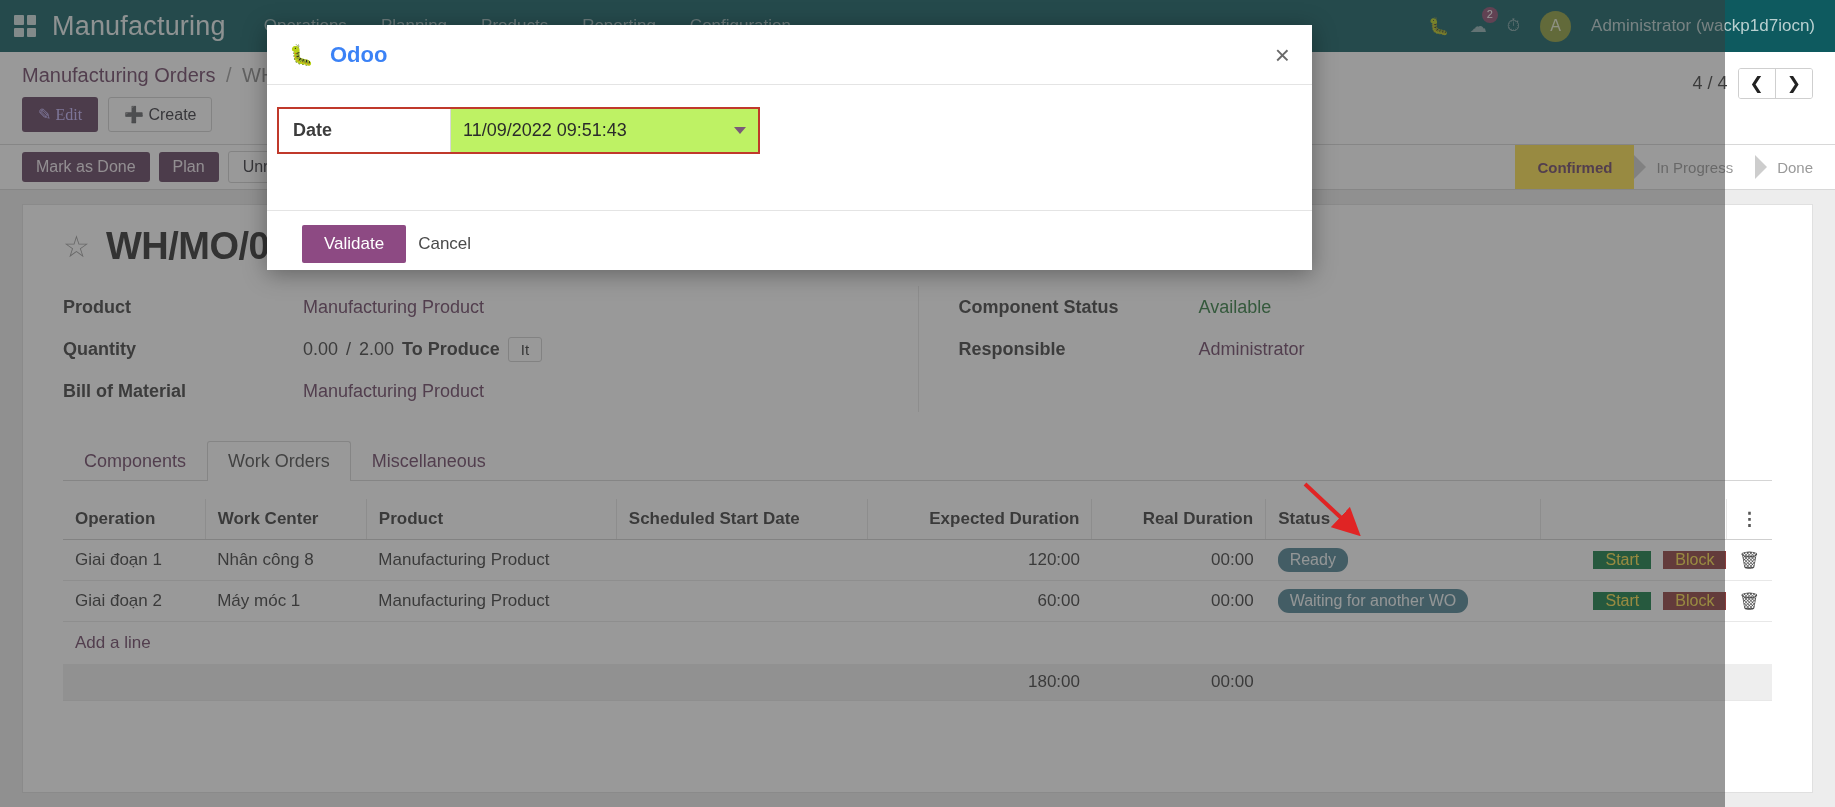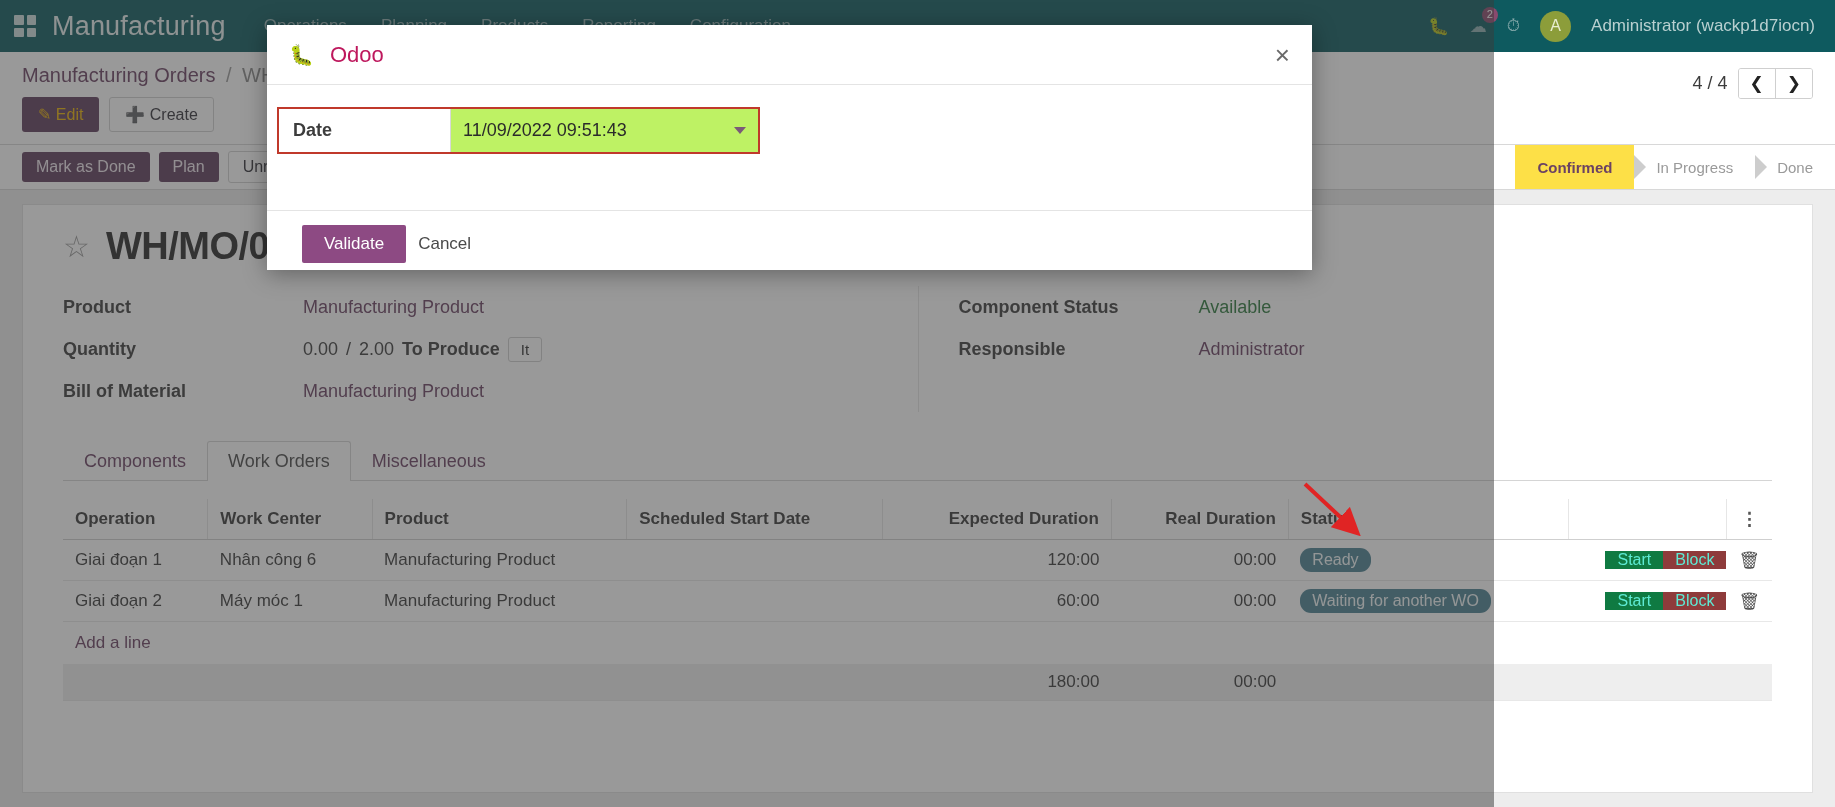--- a/index.html
+++ b/index.html
@@ -1,21 +1,21 @@
 <!DOCTYPE html>
 <html><head>
 <meta charset="utf-8">
 <style>
   * { box-sizing: border-box; margin: 0; padding: 0; }
   html, body {
     width: 1835px; height: 807px;
     font-family: "Liberation Sans", sans-serif;
     overflow: hidden; background: #ffffff;
   }
-  #app { position: relative; width: 1494px; height: 807px; }
+  #app { position: relative; width: 1725px; height: 807px; }
 
   
   .navbar {
     position: absolute; top: 0; left: 0;
     width: 1835px; height: 52px;
     background: #0e5a5f;
     display: flex; align-items: center;
     padding: 0 14px;
   }
   .grid-icon { display: grid; grid-template-columns: 1fr 1fr; gap: 3px; width: 22px; height: 22px; margin-right: 16px; }
@@ -49,21 +49,21 @@
   .breadcrumb { font-size: 20px; color: #6b4263; }
   .breadcrumb .sep { color: #9b9b9b; margin: 0 5px; }
   .breadcrumb .cur { color: #8a8a8a; }
   .btn-row { display: flex; align-items: center; gap: 0; margin-top: 10px; }
   .btn {
     font-size: 16px; padding: 7px 15px;
     border: 1px solid transparent; cursor: pointer;
     background: transparent; font-family: inherit;
     white-space: nowrap;
   }
-  .btn-primary { background: #5f3d5c; color: #eab308; border-radius: 3px; }
+  .btn-primary { background: #5f3d5c; color: #c4b5fd; border-radius: 3px; font-family: Liberation Serif, serif; }
   .btn-ghost { background: #fff; color: #33323a; border: 1px solid #d2d2d2; border-radius: 3px; margin-left: 10px; }
   .pager {
     position: absolute; right: 22px; top: 16px;
     display: flex; align-items: center; gap: 10px;
   }
   .pager-txt { font-size: 18px; color: #3c3c3c; }
   .pager-btns { display: flex; border: 1px solid #cfcfcf; border-radius: 3px; overflow: hidden; }
   .pager-btns span {
     padding: 4px 11px; font-size: 17px; color: #222; background: #fff; cursor: pointer;
   }
@@ -156,21 +156,21 @@
     font-size: 17px; color: #3a3a3a; padding: 8px 12px;
     border-bottom: 1px solid #e8e8e8; white-space: nowrap;
   }
   .pill {
     display: inline-block; background: #4d8293; color: #f2f8f9;
     font-size: 16px; padding: 3px 12px; border-radius: 11px;
   }
   .act-cell { padding: 4px 0 !important; text-align: right; }
   .mini-btn {
     display: inline-block; font-size: 16px; padding: 0 12px;
-    color: #5eead4; cursor: pointer; margin-right: 0px;
+    color: #fde047; cursor: pointer; margin-right: 0px; margin-left: 12px;
   }
   .btn-start { background: #0f7a42; }
   .btn-block { background: #8e3b3b; text-align: right; }
   .trash { font-size: 17px; color: #4a4a4a; cursor: pointer; }
   .dots { font-size: 18px; color: #555; cursor: pointer; letter-spacing: 0; }
   .add-line {
     font-size: 17px; color: #6b4263; padding: 11px 12px;
     cursor: pointer; display: inline-block;
   }
   .totals-row td { background: #eeeeee; border-bottom: none; font-size: 17px; color: #3a3a3a; padding: 10px 12px; }
@@ -186,21 +186,21 @@
     position: absolute; z-index: 50;
     top: 25px; left: 267px;
     width: 1045px; height: 245px;
     background: #fff; box-shadow: 0 4px 22px rgba(0,0,0,.35);
   }
   .modal-head {
     height: 60px; border-bottom: 1px solid #e4e4e4;
     display: flex; align-items: center; padding: 0 22px;
   }
   .bug-ico { color: #7b4a8f; font-size: 20px; margin-right: 16px; }
-  .modal-title { font-size: 22px; font-weight: normal; color: #be185d; }
+  .modal-title { font-size: 22px; font-weight: bold; color: #3b82f6; }
   .modal-x {
     margin-left: auto; font-size: 26px; color: #6a6a6a;
     cursor: pointer; line-height: 1; font-weight: 300;
   }
   .modal-body { padding: 22px 0 0 0; height: 125px; }
   .date-group {
     margin-left: 10px; width: 483px;
     border: 2px solid #c0392b; display: flex; align-items: stretch;
   }
   .date-label {
@@ -362,21 +362,21 @@
               <th>Status</th>
               <th></th>
               <th class="nb" style="width:40px;text-align:center">
                 <span class="dots">⋮</span>
               </th>
             </tr>
           </thead>
           <tbody>
             <tr>
               <td>Giai đoạn 1</td>
-              <td>Nhân công 6</td>
+              <td>Nhân công 8</td>
               <td>Manufacturing Product</td>
               <td></td>
               <td class="num">120:00</td>
               <td class="num">00:00</td>
               <td>
                 <span class="pill">Ready</span>
               </td>
               <td class="act-cell">
                 <span class="mini-btn btn-start">Start</span><span class="mini-btn btn-block">Block</span>
               </td>

